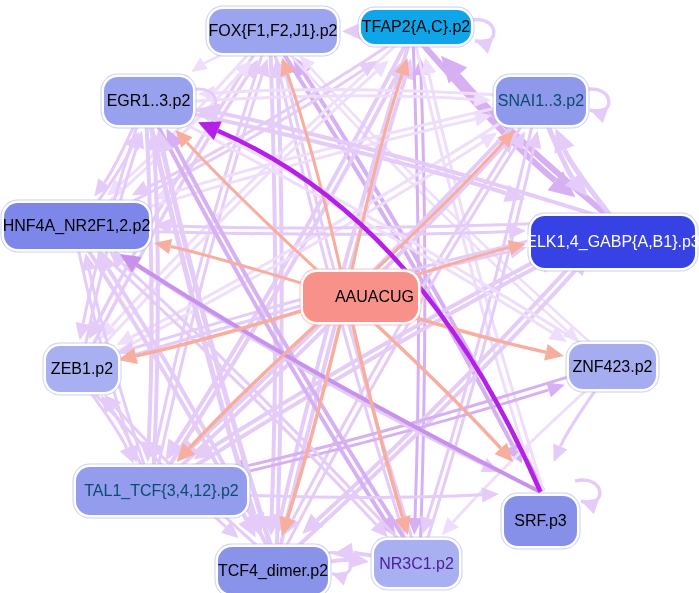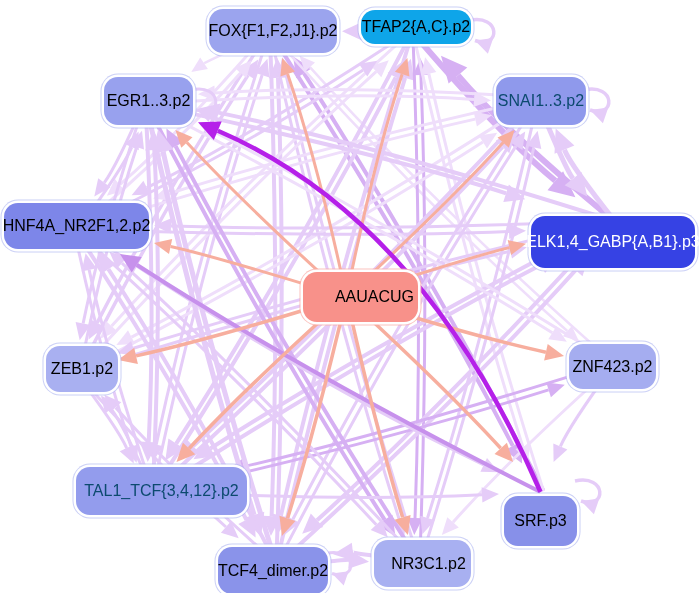--- a/index.html
+++ b/index.html
@@ -236,15 +236,15 @@
       <div class="node" style="left: 104px; top: 77px; width: 89px; height: 48px; background: rgb(152, 161, 238); color: rgb(0, 0, 0);">EGR1..3.p2</div>
       <div class="node" style="left: 496px; top: 77px; width: 90px; height: 48px; background: rgb(143, 153, 236); color: #0c4a6e;">SNAI1..3.p2</div>
       <div class="node" style="left: 4px; top: 203px; width: 145px; height: 46px; background: rgb(125, 134, 233); color: rgb(0, 0, 0);">HNF4A_NR2F1,2.p2</div>
       <div class="node" style="left: 531px; top: 216px; width: 164px; height: 52px; background: rgb(54, 66, 228); color: rgb(255, 255, 255);">ELK1,4_GABP{A,B1}.p3</div>
       <div class="node center" style="left: 303px; top: 272px; width: 87px; height: 50px; background: rgb(248, 145, 138); color: rgb(0, 0, 0);">AAUACUG</div>
       <div class="node" style="left: 46px; top: 346px; width: 72px; height: 46px; background: rgb(169, 176, 241); color: rgb(0, 0, 0);">ZEB1.p2</div>
       <div class="node" style="left: 569px; top: 344px; width: 87px; height: 45px; background: rgb(165, 173, 240); color: #000000;">ZNF423.p2</div>
       <div class="node" style="left: 76px; top: 467px; width: 171px; height: 48px; background: rgb(147, 156, 237); color: #0c4a6e;">TAL1_TCF{3,4,12}.p2</div>
       <div class="node" style="left: 504px; top: 467px; width: 73px; height: 50px; background: rgb(135, 144, 233); color: rgb(0, 0, 0); margin-top: 29px;">SRF.p3</div>
       <div class="node" style="left: 218px; top: 541px; width: 110px; height: 47px; background: rgb(138, 147, 234); color: rgb(0, 0, 0); margin-top: 6px;">TCF4_dimer.p2</div>
-      <div class="node" style="left: 374px; top: 540px; width: 85px; height: 47px; background: rgb(168, 176, 241); color: #000000; padding-left: 12px;">NR3C1.p2</div>
+      <div class="node" style="left: 374px; top: 540px; width: 85px; height: 47px; background: rgb(168, 176, 241); color: #4c1d95;">NR3C1.p2</div>
     </div>
 </div>
 
 </body></html>

